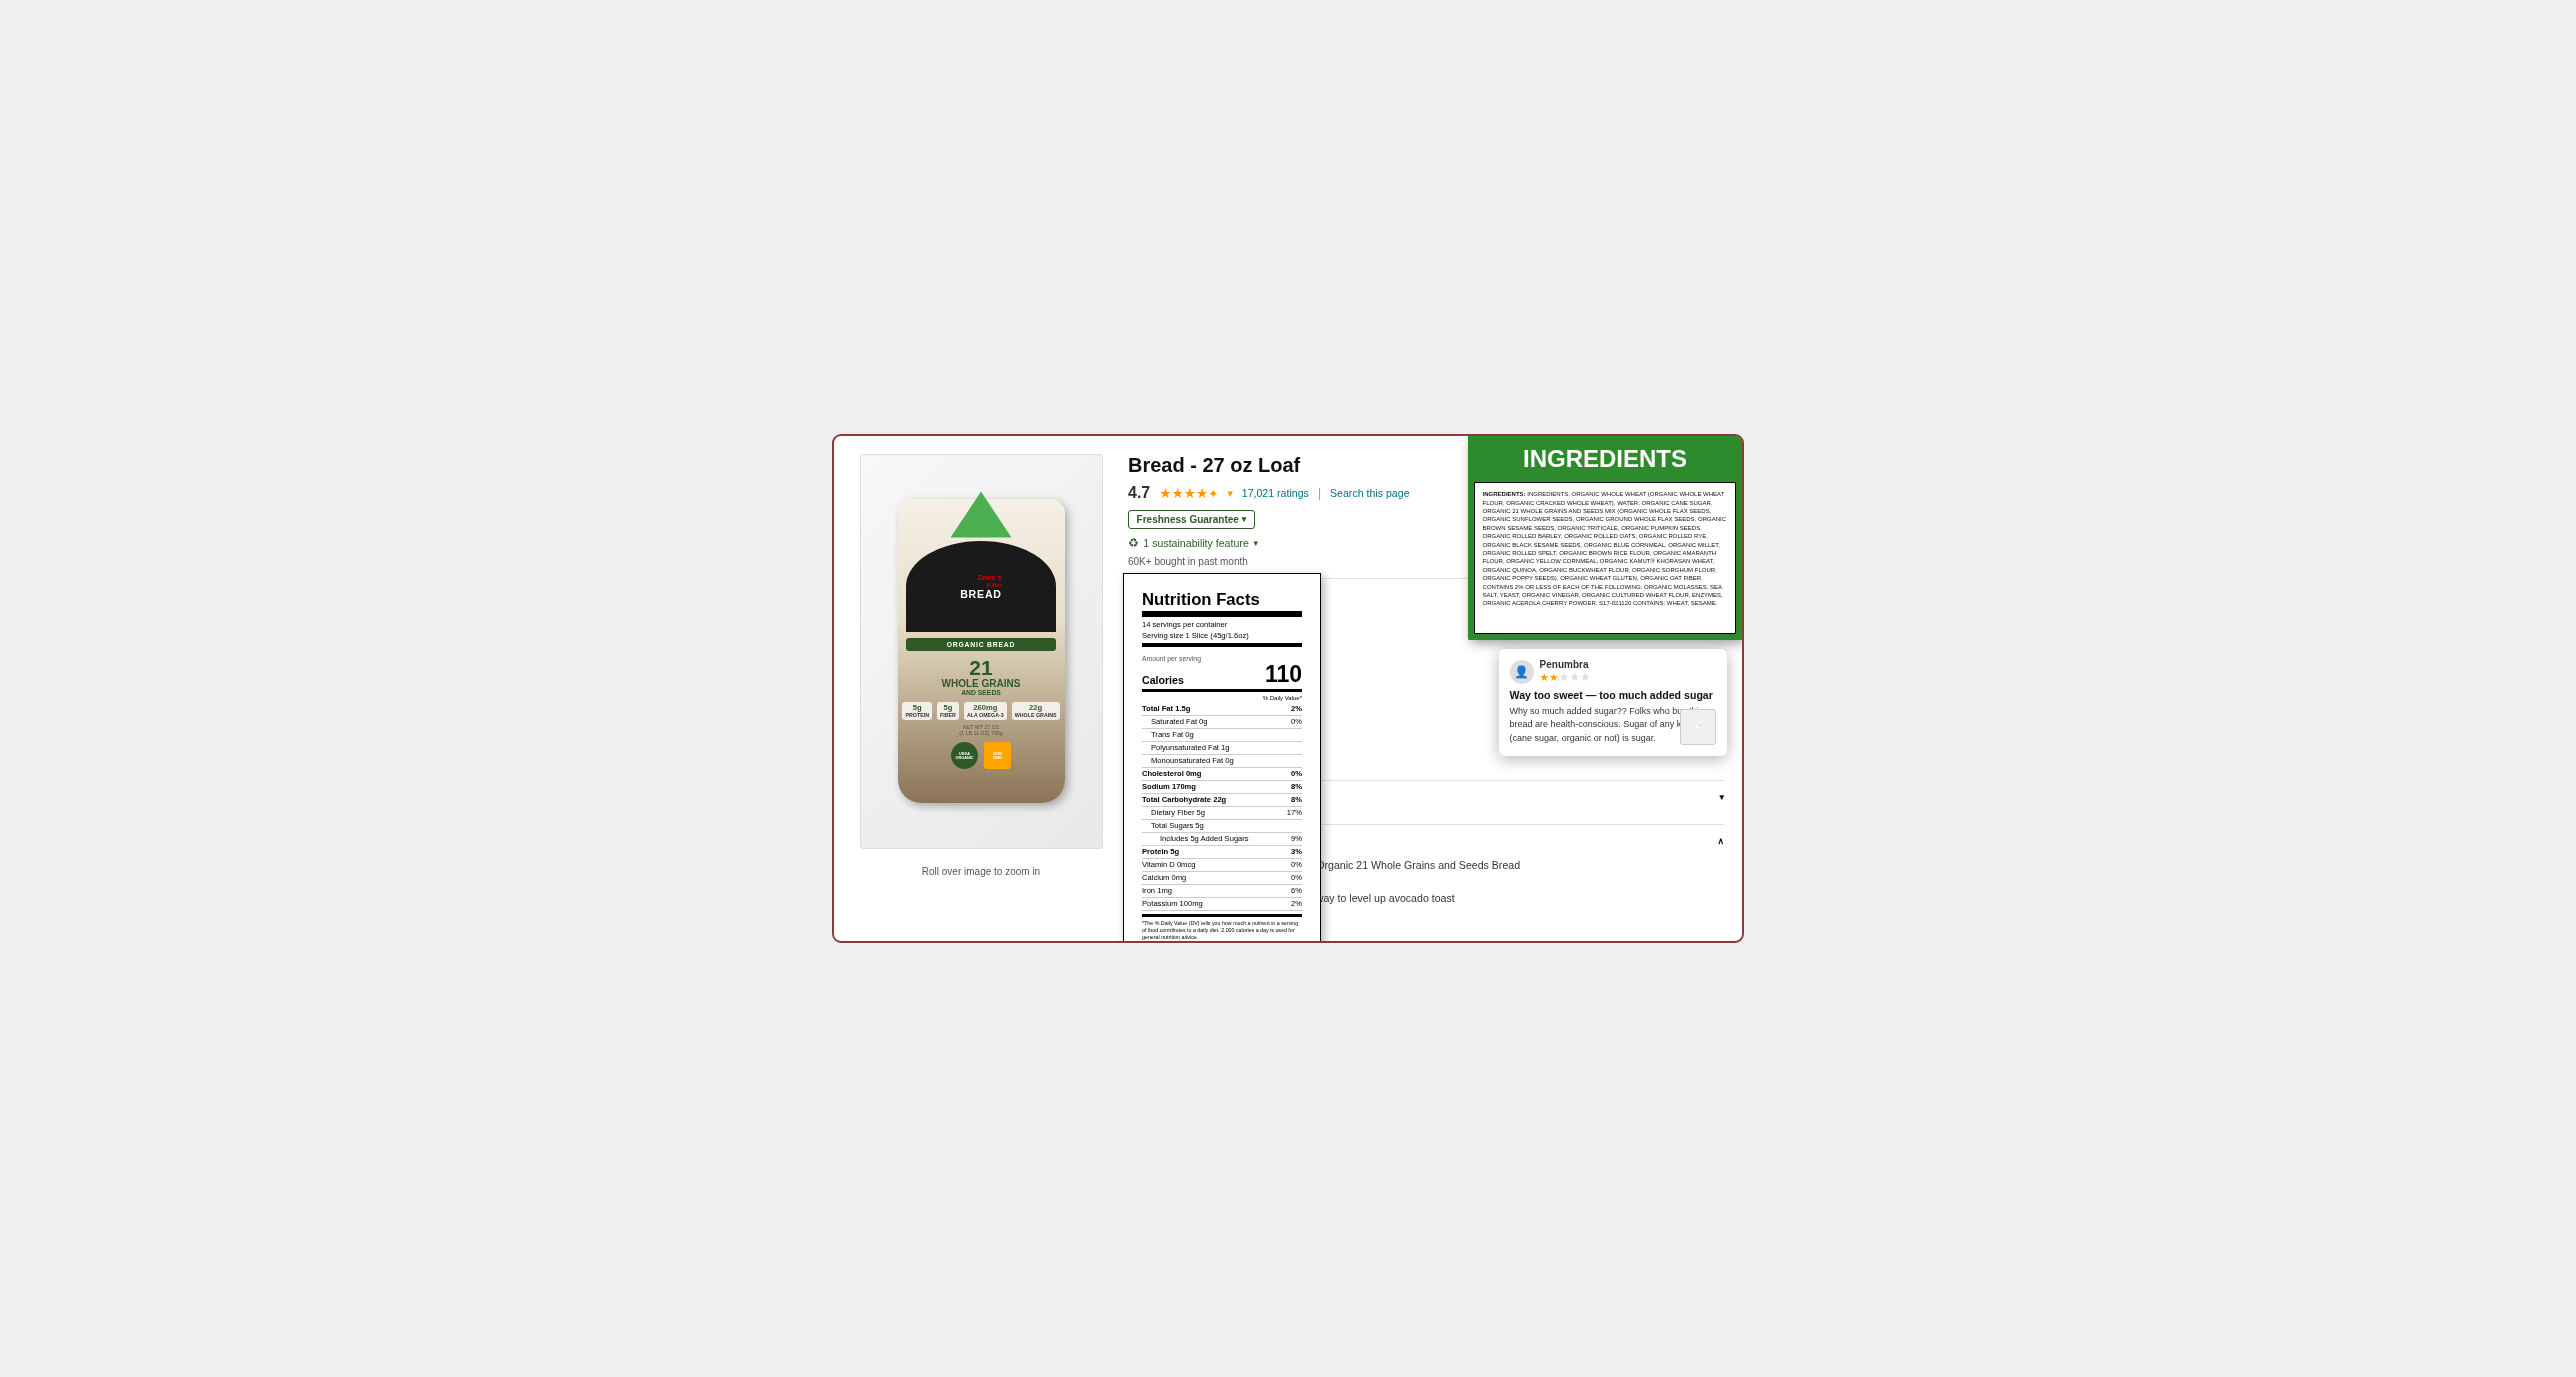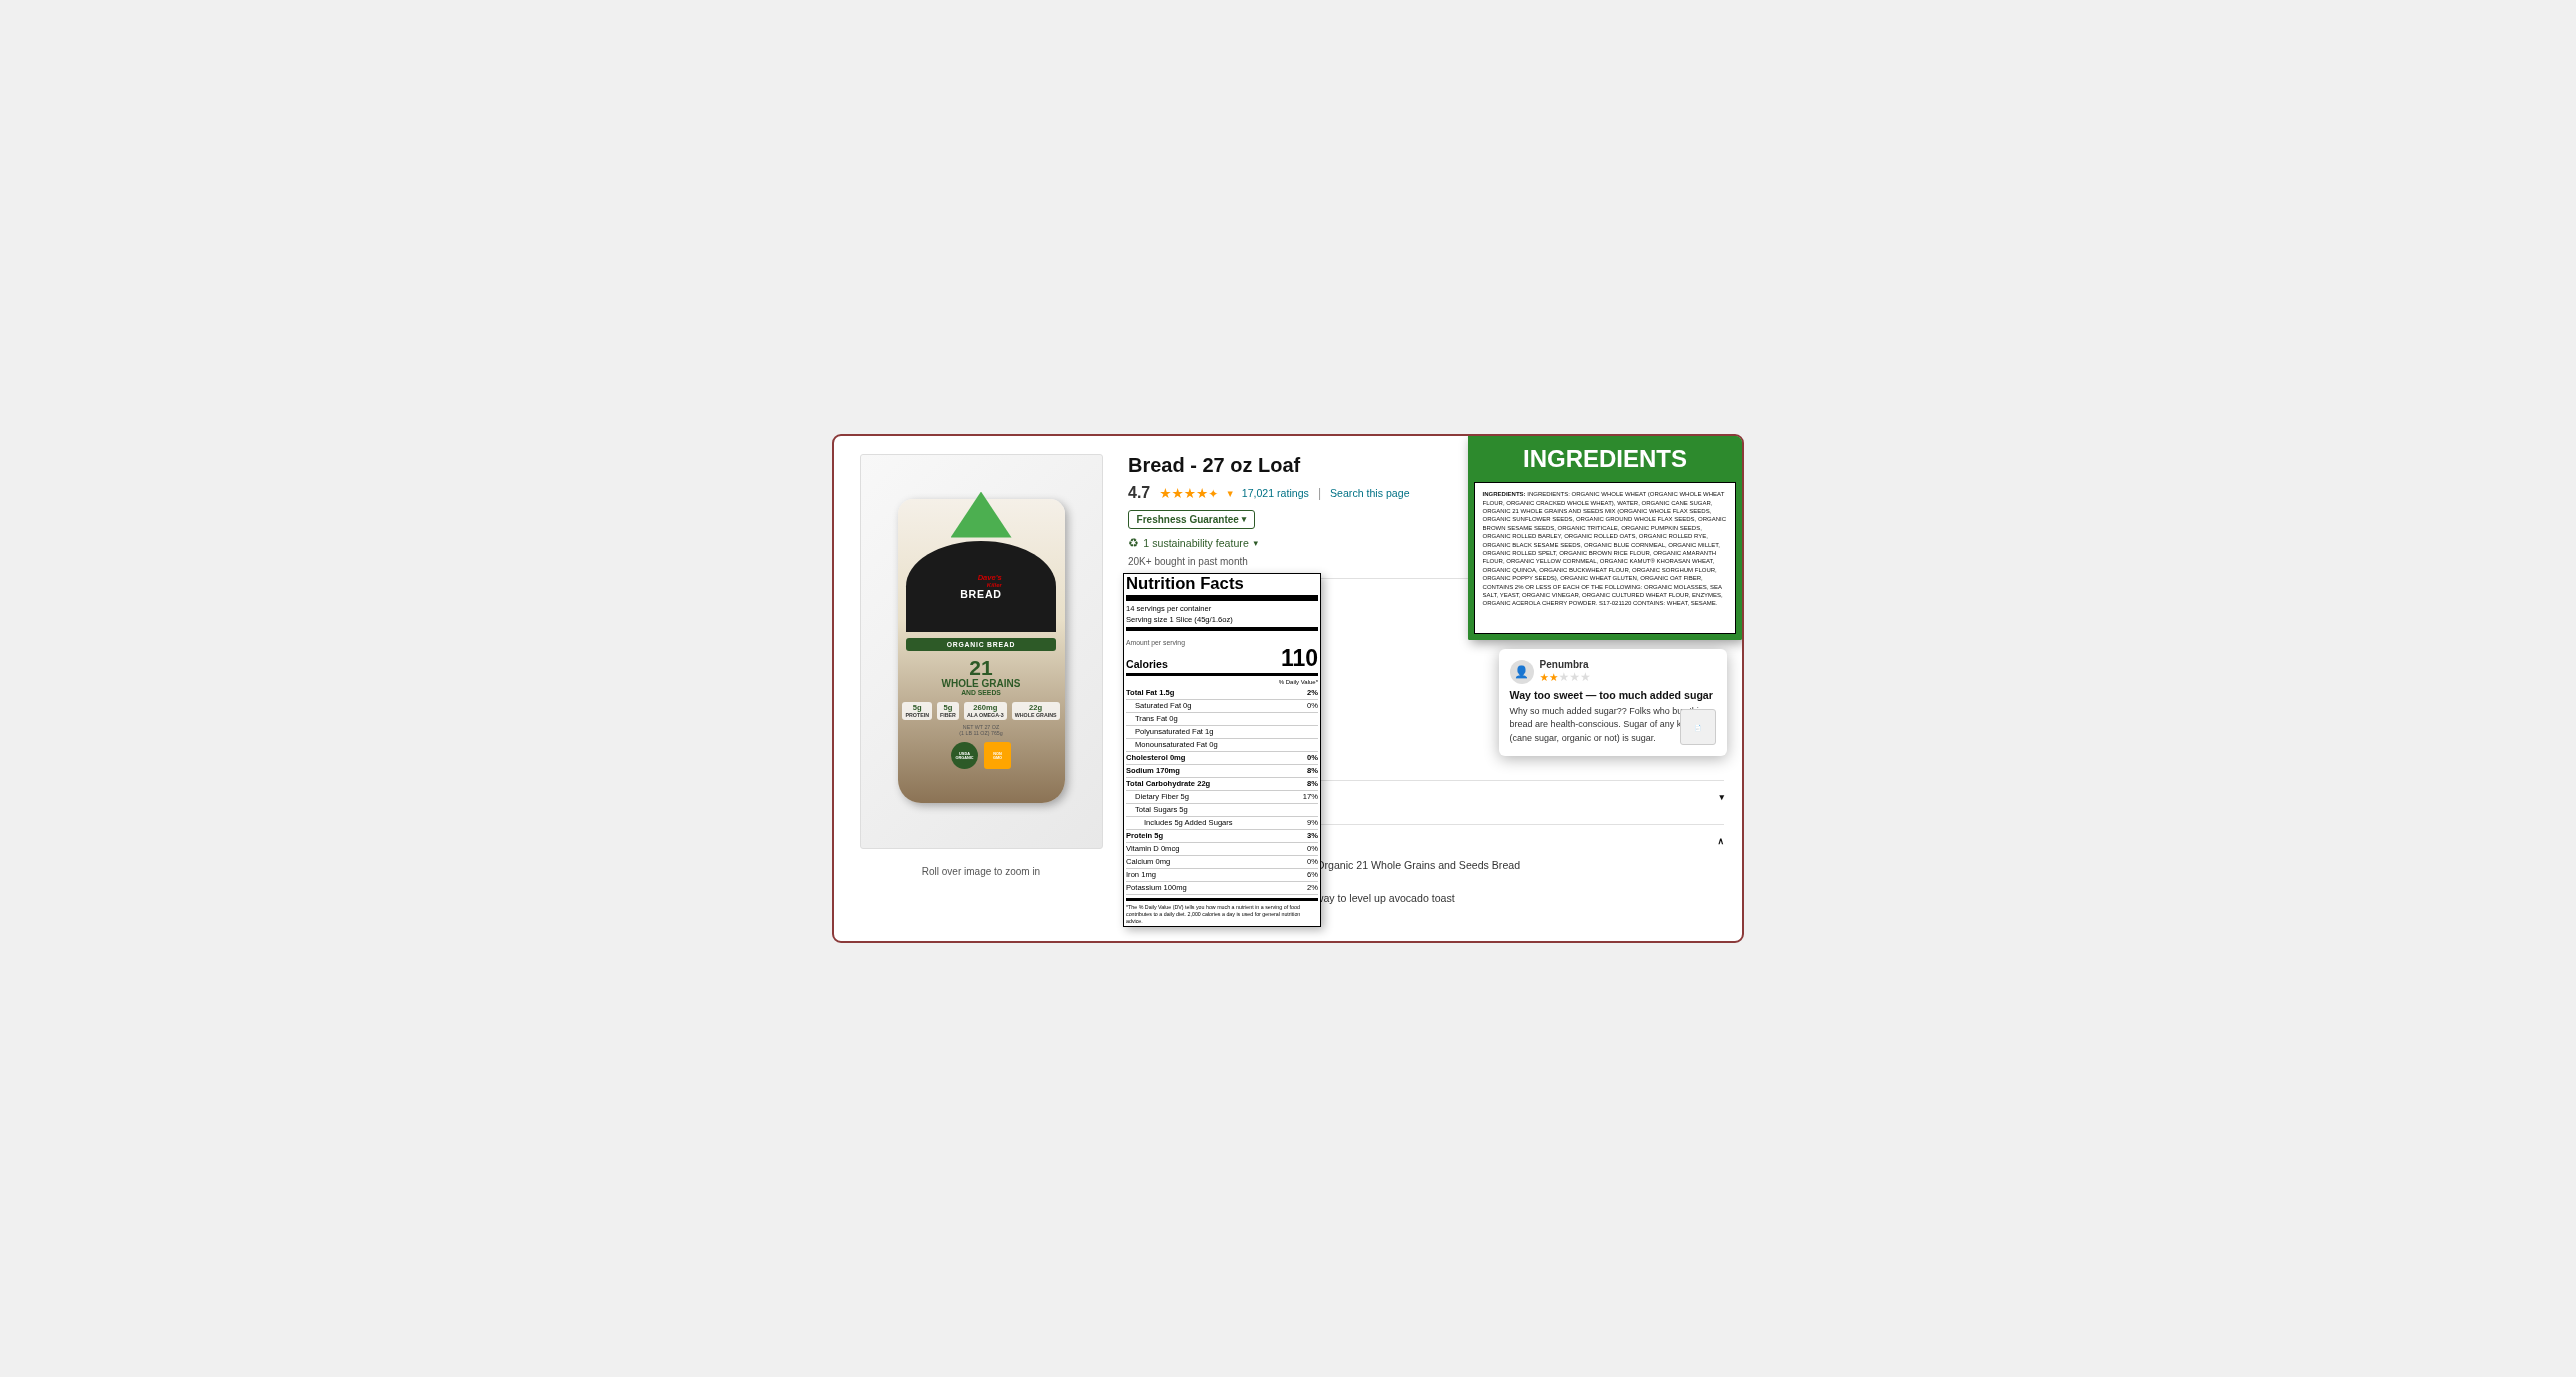--- a/index.html
+++ b/index.html
@@ -309,21 +309,21 @@
       margin-top: 4.6px;
     }
     
     .nutrition-facts-overlay {
       position: absolute;
       top: 137px;
       left: 289px;
       width: 198px;
       background: white;
       border: 1.5px solid #000;
-      padding: 2px;
+      padding: 18px;
       z-index: 10;
       font-family: Arial, sans-serif;
       box-shadow: 3px 3px 9px rgba(0,0,0,0.3);
     }
     .nf-title {
       font-size: 16.7px;
       font-weight: 900;
       border-bottom: 6px solid #000;
       padding-bottom: 3px;
       margin-bottom: 3px;
@@ -500,21 +500,21 @@
         <span>Freshness Guarantee</span>
         <span class="chevron-down">▾</span>
       </div>
 
       <div class="sustainability-row">
         <span class="leaf-icon">♻</span>
         <span>1 sustainability feature</span>
         <span class="chevron-down">▾</span>
       </div>
 
-      <div class="bought-badge">20K+ bought in past month</div>
+      <div class="bought-badge">60K+ bought in past month</div>
 
       <div class="divider"></div>
 
       <div class="price-row">
         <span class="price-label">Price:</span>
         <span class="price-main">$6.79</span>
         <span class="price-per">($0.25 / Ounce)</span>
       </div>
 
       <div class="ships-row">

